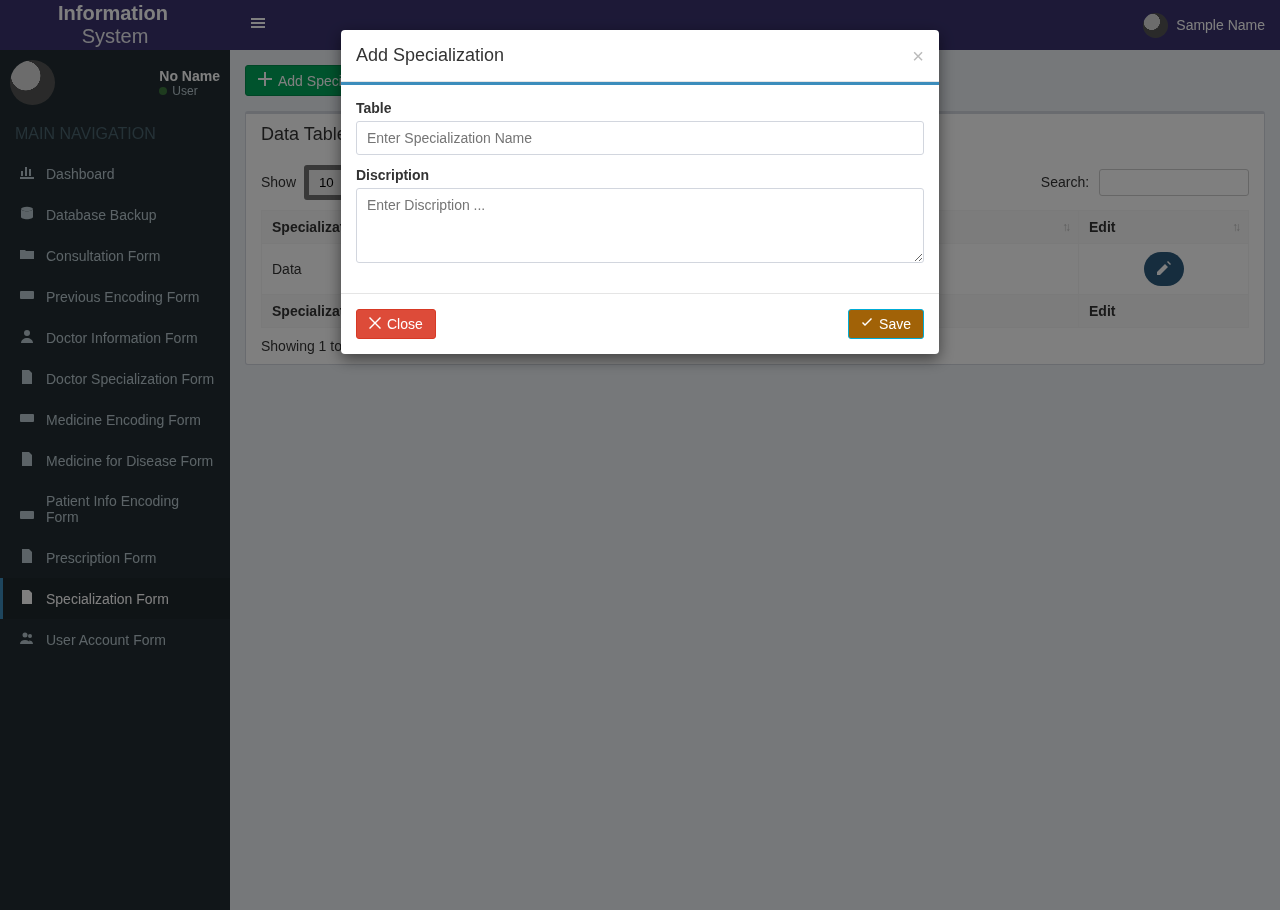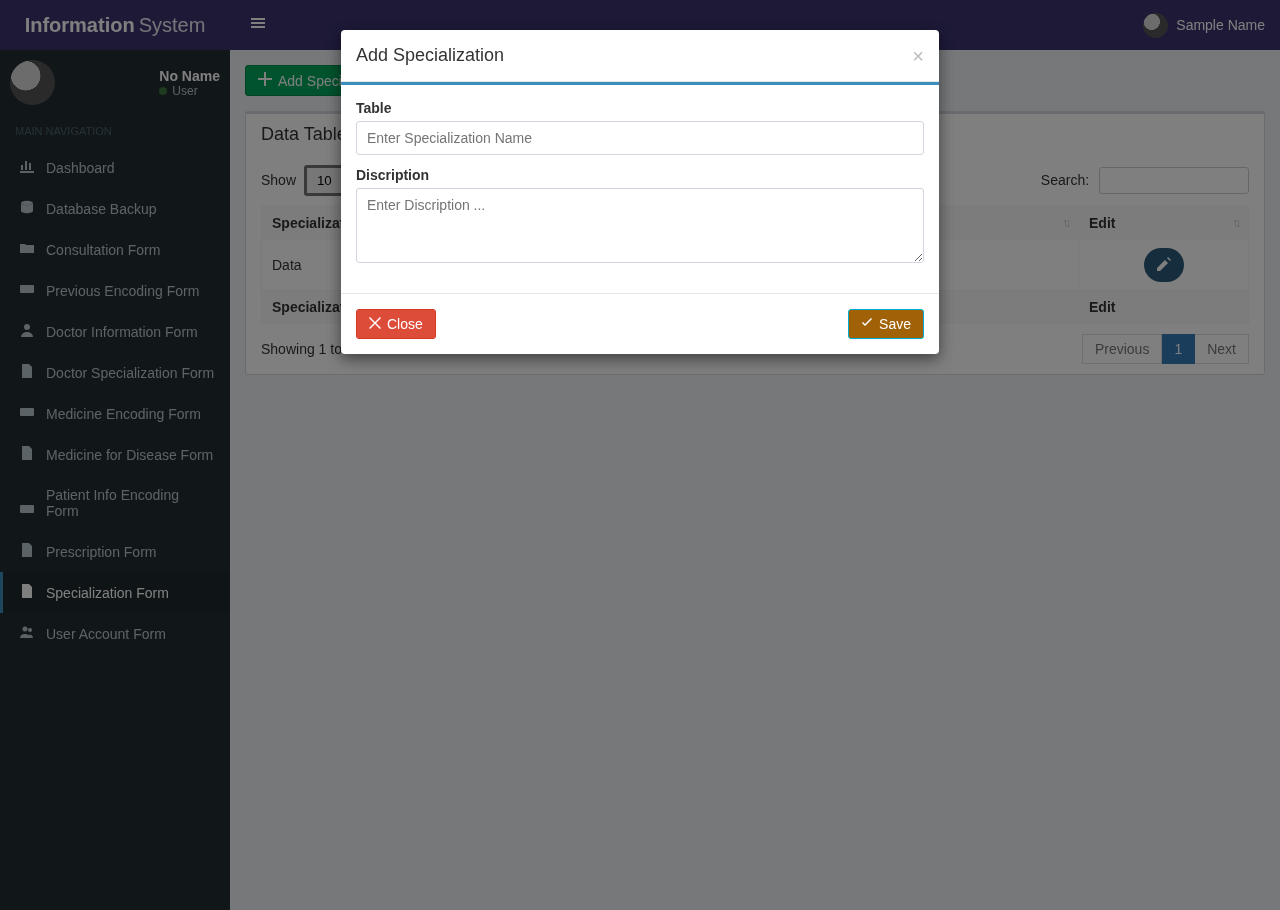--- a/index.html
+++ b/index.html
@@ -20,20 +20,21 @@
     color: #fff;
   }
   .logo {
     width: 230px;
     min-width: 230px;
     display: flex;
     align-items: center;
     justify-content: center;
     font-size: 20px;
     background: #3a336f;
+    flex-direction: column;
   }
   .logo b { font-weight: 700; margin-right: 4px; }
   .logo span.thin { font-weight: 300; opacity: .9; }
   .navbar {
     flex: 1;
     display: flex;
     align-items: center;
     justify-content: space-between;
     padding: 0 15px;
   }
@@ -74,21 +75,21 @@
     justify-content: space-between;
   }
   .user-panel .avatar-lg {
     width: 45px; height: 45px; border-radius: 50%;
     background: radial-gradient(circle at 35% 35%, #d8d8d8 0 35%, #555 36% 100%);
   }
   .user-panel .info .name { color: #fff; font-weight: 600; }
   .user-panel .info .status { font-size: 12px; color: #b8c7ce; display:flex;align-items:center;gap:5px;}
   .status-dot { width:8px;height:8px;border-radius:50%;background:#3c763d;display:inline-block;}
   .sidebar-header {
-    font-size: 11px;
+    font-size: 16px;
     color: #4b646f;
     padding: 10px 15px;
     text-transform: uppercase;
   }
   .sidebar-menu { list-style: none; }
   .sidebar-menu li {
     display: flex;
     align-items: flex-end;
     gap: 10px;
     padding: 12px 15px;
@@ -143,21 +144,21 @@
   .box-body { padding: 10px 15px; }
 
   .datatable-controls {
     display: flex;
     justify-content: space-between;
     align-items: center;
     padding: 0 0 10px 0;
     color: #333;
   }
   .datatable-controls select {
-    border: 3px solid #737373;
+    border: 5px solid #737373;
     padding: 4px 6px;
     border-radius: 3px;
     margin: 0 4px;
   }
   .datatable-controls input[type=search] {
     border: 1px solid #ccc; padding: 5px 8px; border-radius: 3px;
     margin-left: 6px; width: 150px;
   }
   table.datatable {
     width: 100%;
@@ -424,25 +425,20 @@
           <tr>
             <th>Specialization Name</th>
             <th>Discription</th>
             <th>Edit</th>
           </tr>
         </tfoot>
       </table>
 
       <div class="datatable-footer">
         <div>Showing 1 to 1 of 1 entries</div>
-        <ul class="pagination">
-          <li class="disabled">Previous</li>
-          <li class="active">1</li>
-          <li class="disabled">Next</li>
-        </ul>
       </div>
     </div>
   </div>
 </div>
 
 <div class="modal-backdrop"></div>
 <div class="modal">
   <div class="modal-header">
     <h4>Add Specialization</h4>
     <span class="modal-close">

